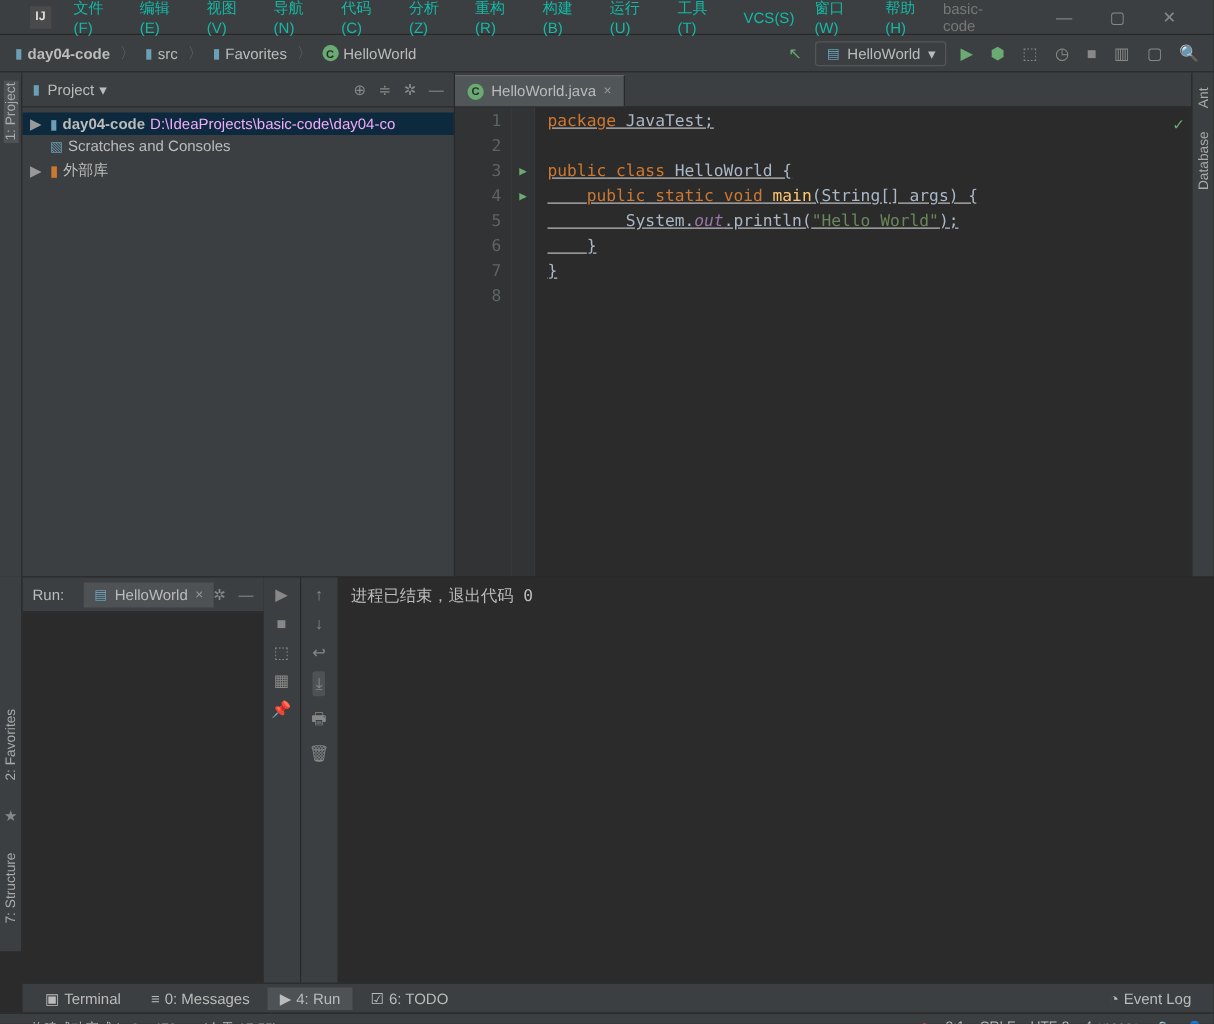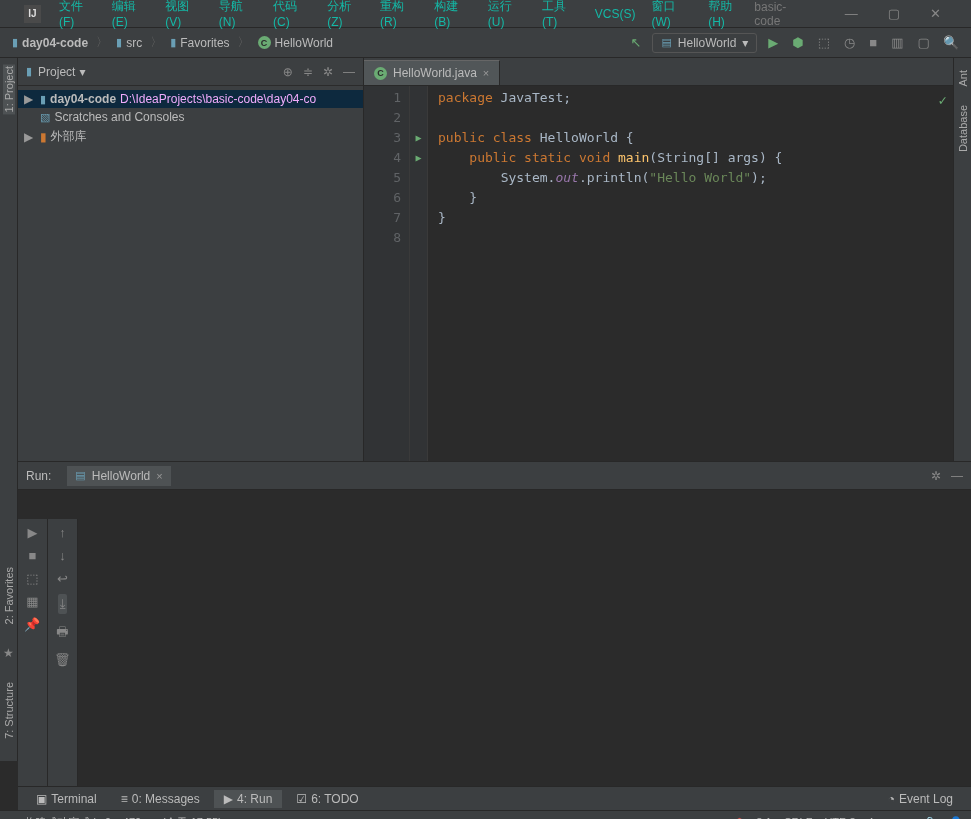--- a/index.html
+++ b/index.html
@@ -41,31 +41,31 @@
 
 .editor-panel { flex: 1; display: flex; flex-direction: column; background: #2b2b2b; }
 .editor-tabs { height: 28px; background: #3c3f41; display: flex; align-items: flex-end; border-bottom: 1px solid #282828; }
 .editor-tab { display: flex; align-items: center; gap: 6px; padding: 5px 10px; background: #515658; border-top: 1px solid #666; border-right: 1px solid #282828; }
 .tab-close { color: #999; cursor: pointer; font-size: 11px; }
 .editor-body { flex: 1; display: flex; font-family: "Consolas", monospace; font-size: 13px; line-height: 20px; background: #2b2b2b; }
 .gutter { width: 46px; text-align: right; padding: 2px 8px 2px 2px; color: #606366; border-right: 1px solid #3a3a3a; background: #313335; user-select: none; }
 .gutter-markers { width: 18px; padding-top: 2px; background: #313335; border-right: 1px solid #3a3a3a; }
 .gutter-marker { height: 20px; color: #6aab73; font-size: 10px; text-align: center; }
 .code { flex: 1; padding: 2px 10px; position: relative; }
-.code-line { height: 20px; white-space: pre; }
+.code-line { height: 20px; white-space: pre; text-decoration: underline; }
 .kw { color: #cc7832; }
 .str { color: #6a8759; }
 .id { color: #a9b7c6; }
 .fn { color: #ffc66d; }
 .fld { color: #9876aa; font-style: italic; }
 .checkmark { position: absolute; top: 4px; right: 6px; color: #6aab73; font-size: 14px; }
 
 .right-sidebar { width: 18px; background: #3c3f41; border-left: 1px solid #282828; display: flex; flex-direction: column; align-items: center; padding-top: 10px; gap: 14px; }
 
-.run-panel { height: 325px; background: #2b2b2b; border-top: 1px solid #282828; display: flex; flex-direction: column; gap: 29px; }
+.run-panel { height: 325px; background: #2b2b2b; border-top: 1px solid #282828; display: flex; flex-direction: row; }
 .run-header { height: 28px; background: #3c3f41; display: flex; align-items: center; padding: 0 8px; border-bottom: 1px solid #282828; }
 .run-tab { display: flex; align-items: center; gap: 6px; padding: 3px 8px; background: #4e5254; margin-left: 16px; }
 .run-header-tools { margin-left: auto; display: flex; gap: 10px; }
 .run-body { flex: 1; display: flex; }
 .run-toolbar-left { width: 30px; background: #3c3f41; display: flex; flex-direction: column; align-items: center; padding-top: 6px; gap: 8px; border-right: 1px solid #282828; }
 .run-toolbar-left2 { width: 30px; background: #3c3f41; display: flex; flex-direction: column; align-items: center; padding-top: 6px; gap: 8px; border-right: 1px solid #282828; }
 .run-tool { color: #888; cursor: pointer; font-size: 13px; }
 .run-tool.active { background: #4e5254; padding: 2px; border-radius: 2px; }
 .run-output { flex: 1; padding: 6px 10px; font-family: "Consolas", monospace; font-size: 13px; line-height: 20px; color: #bbb; overflow: hidden; }
 
@@ -262,20 +262,21 @@
     <div class="run-toolbar-left2">
       <span class="run-tool">↑</span>
       <span class="run-tool">↓</span>
       <span class="run-tool">↩</span>
       <span class="run-tool active">⤓</span>
       <span class="run-tool">🖶</span>
       <span class="run-tool">🗑</span>
     </div>
     <div class="run-output">
       <div></div>
+      <div>进程已结束，退出代码 0</div>
     </div>
   </div>
 </div>
 
 <div class="bottom-tabs" style="margin-left:18px;">
   <div class="btab">
       <span>▣</span>
       <span>Terminal</span>
     </div>
   <div class="btab">

